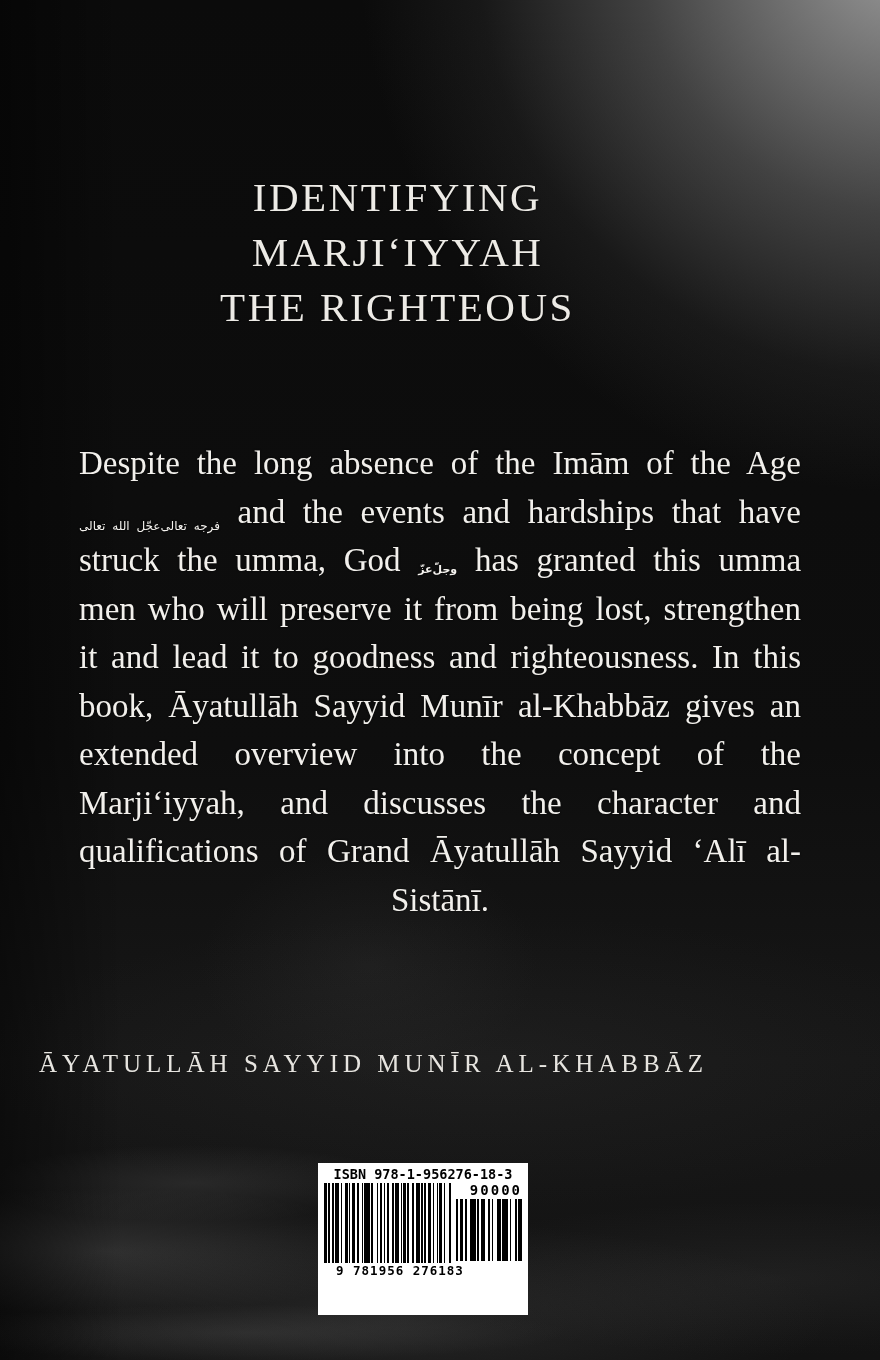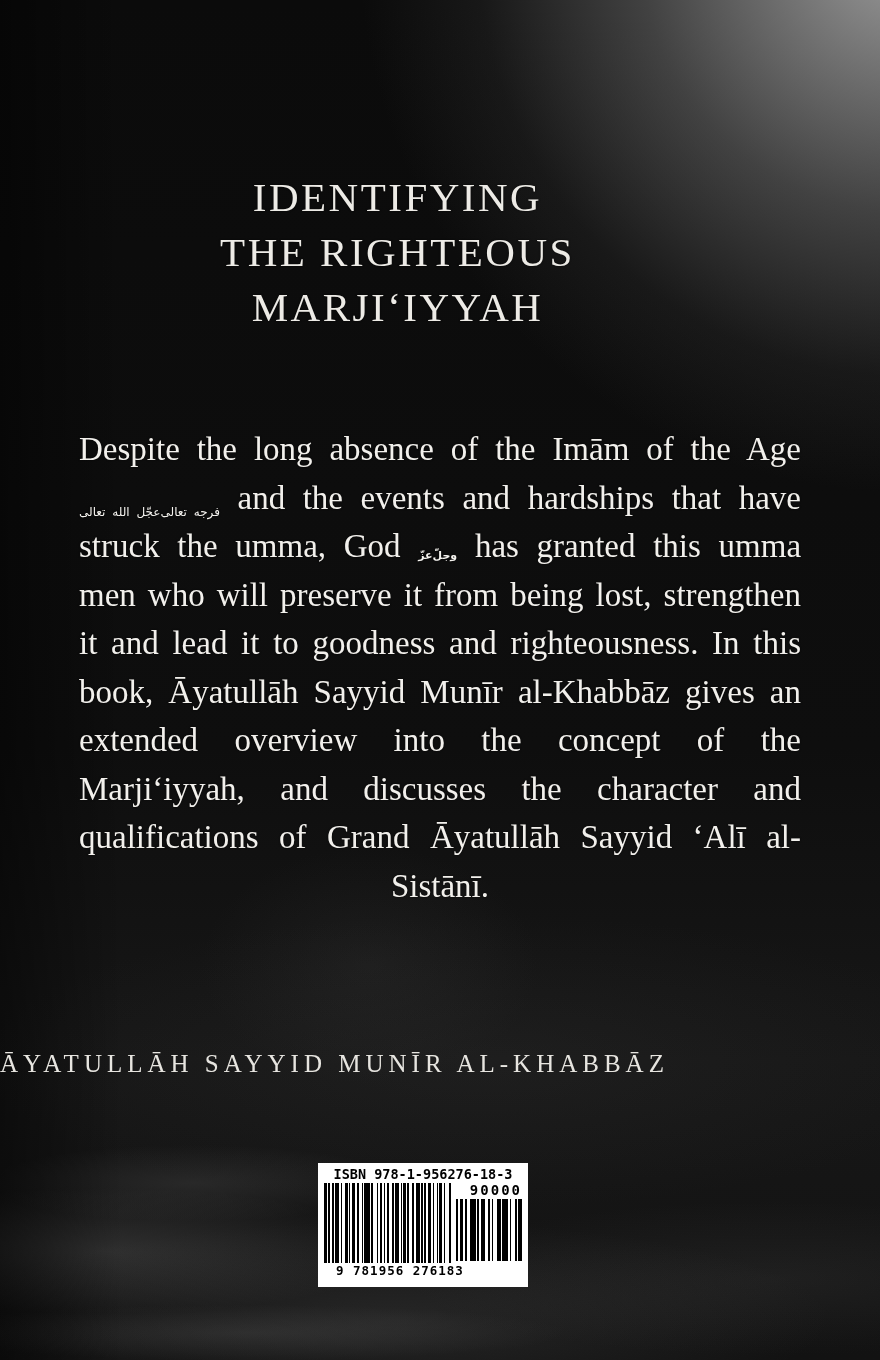--- a/index.html
+++ b/index.html
@@ -22,41 +22,41 @@
   }
 
   .title{
     position:absolute;top:170px;left:0;width:795px;
     text-align:center;color:#edebe6;
     font-size:41px;line-height:55px;letter-spacing:2.5px;
     text-shadow:0 0 2px rgba(0,0,0,0.6);
   }
 
   .synopsis{
-    position:absolute;top:425px;left:79px;width:722px;
+    position:absolute;top:439px;left:79px;width:722px;
     color:#f2f0ec;font-size:33px;line-height:48.5px;
     text-align:justify;text-align-last:center;word-spacing:3px;
     text-shadow:0 0 2px rgba(0,0,0,0.6);
   }
   .honorific{
     display:inline-flex;flex-direction:row;align-items:center;
     font-family:"DejaVu Sans",sans-serif;
     font-size:12px;line-height:13.5px;vertical-align:-7px;
     color:#f5f3ef;white-space:nowrap;
   }
   .honorific.small{font-size:11px;line-height:11px;vertical-align:-2px;font-weight:bold;}
 
   .author{
     position:absolute;top:1050px;left:0;width:708px;
-    text-align:left;color:#e7e5e0;
+    text-align:right;color:#e7e5e0;
     font-size:25px;letter-spacing:5px;white-space:nowrap;
   }
 
   .barcode{
-    position:absolute;left:318px;top:1163px;width:210px;height:124px;
+    position:absolute;left:318px;top:1163px;width:210px;height:152px;
     background:#ffffff;box-sizing:border-box;padding:3px 6px 16px 6px;
     font-family:"DejaVu Sans Mono","Liberation Mono",monospace;color:#000;
   }
   .isbn-line{
     font-size:13.5px;font-weight:bold;letter-spacing:0px;
     text-align:center;white-space:nowrap;line-height:16px;
   }
   .bars-row{display:flex;align-items:flex-start;margin-top:1px;}
   .main-bars{width:128px;}
   .main-bars svg{display:block;width:128px;height:80px;}
@@ -72,22 +72,22 @@
   .supp svg{display:block;width:66px;height:62px;margin-top:1px;}
   .barcode svg rect{fill:#000;}
 </style>
 </head>
 <body>
 
 <div class="cover">
 
   <div class="title">
     <div>IDENTIFYING</div>
+    <div>MARJI‘IYYAH</div>
     <div>THE RIGHTEOUS</div>
-    <div>MARJI‘IYYAH</div>
   </div>
 
   <div class="synopsis">
     <span>Despite the long absence of the Imām of the Age</span>
     <span class="honorific">
         <span>عجّل الله تعالى</span>
         <span>فرجه تعالى</span>
       </span>
     <span>and the events and hardships that have struck the umma, God</span>
     <span class="honorific small">

